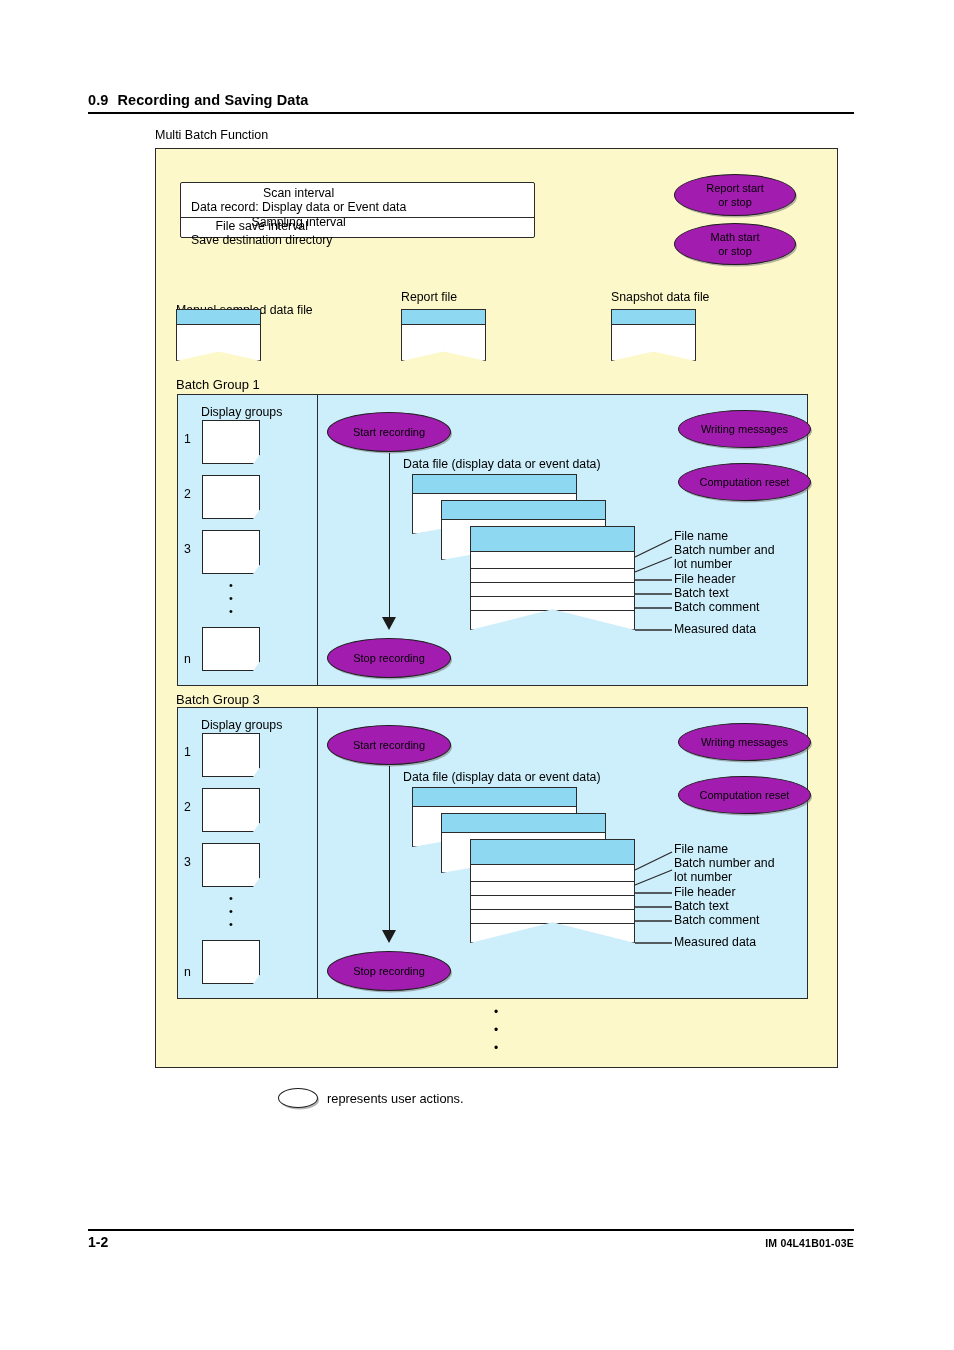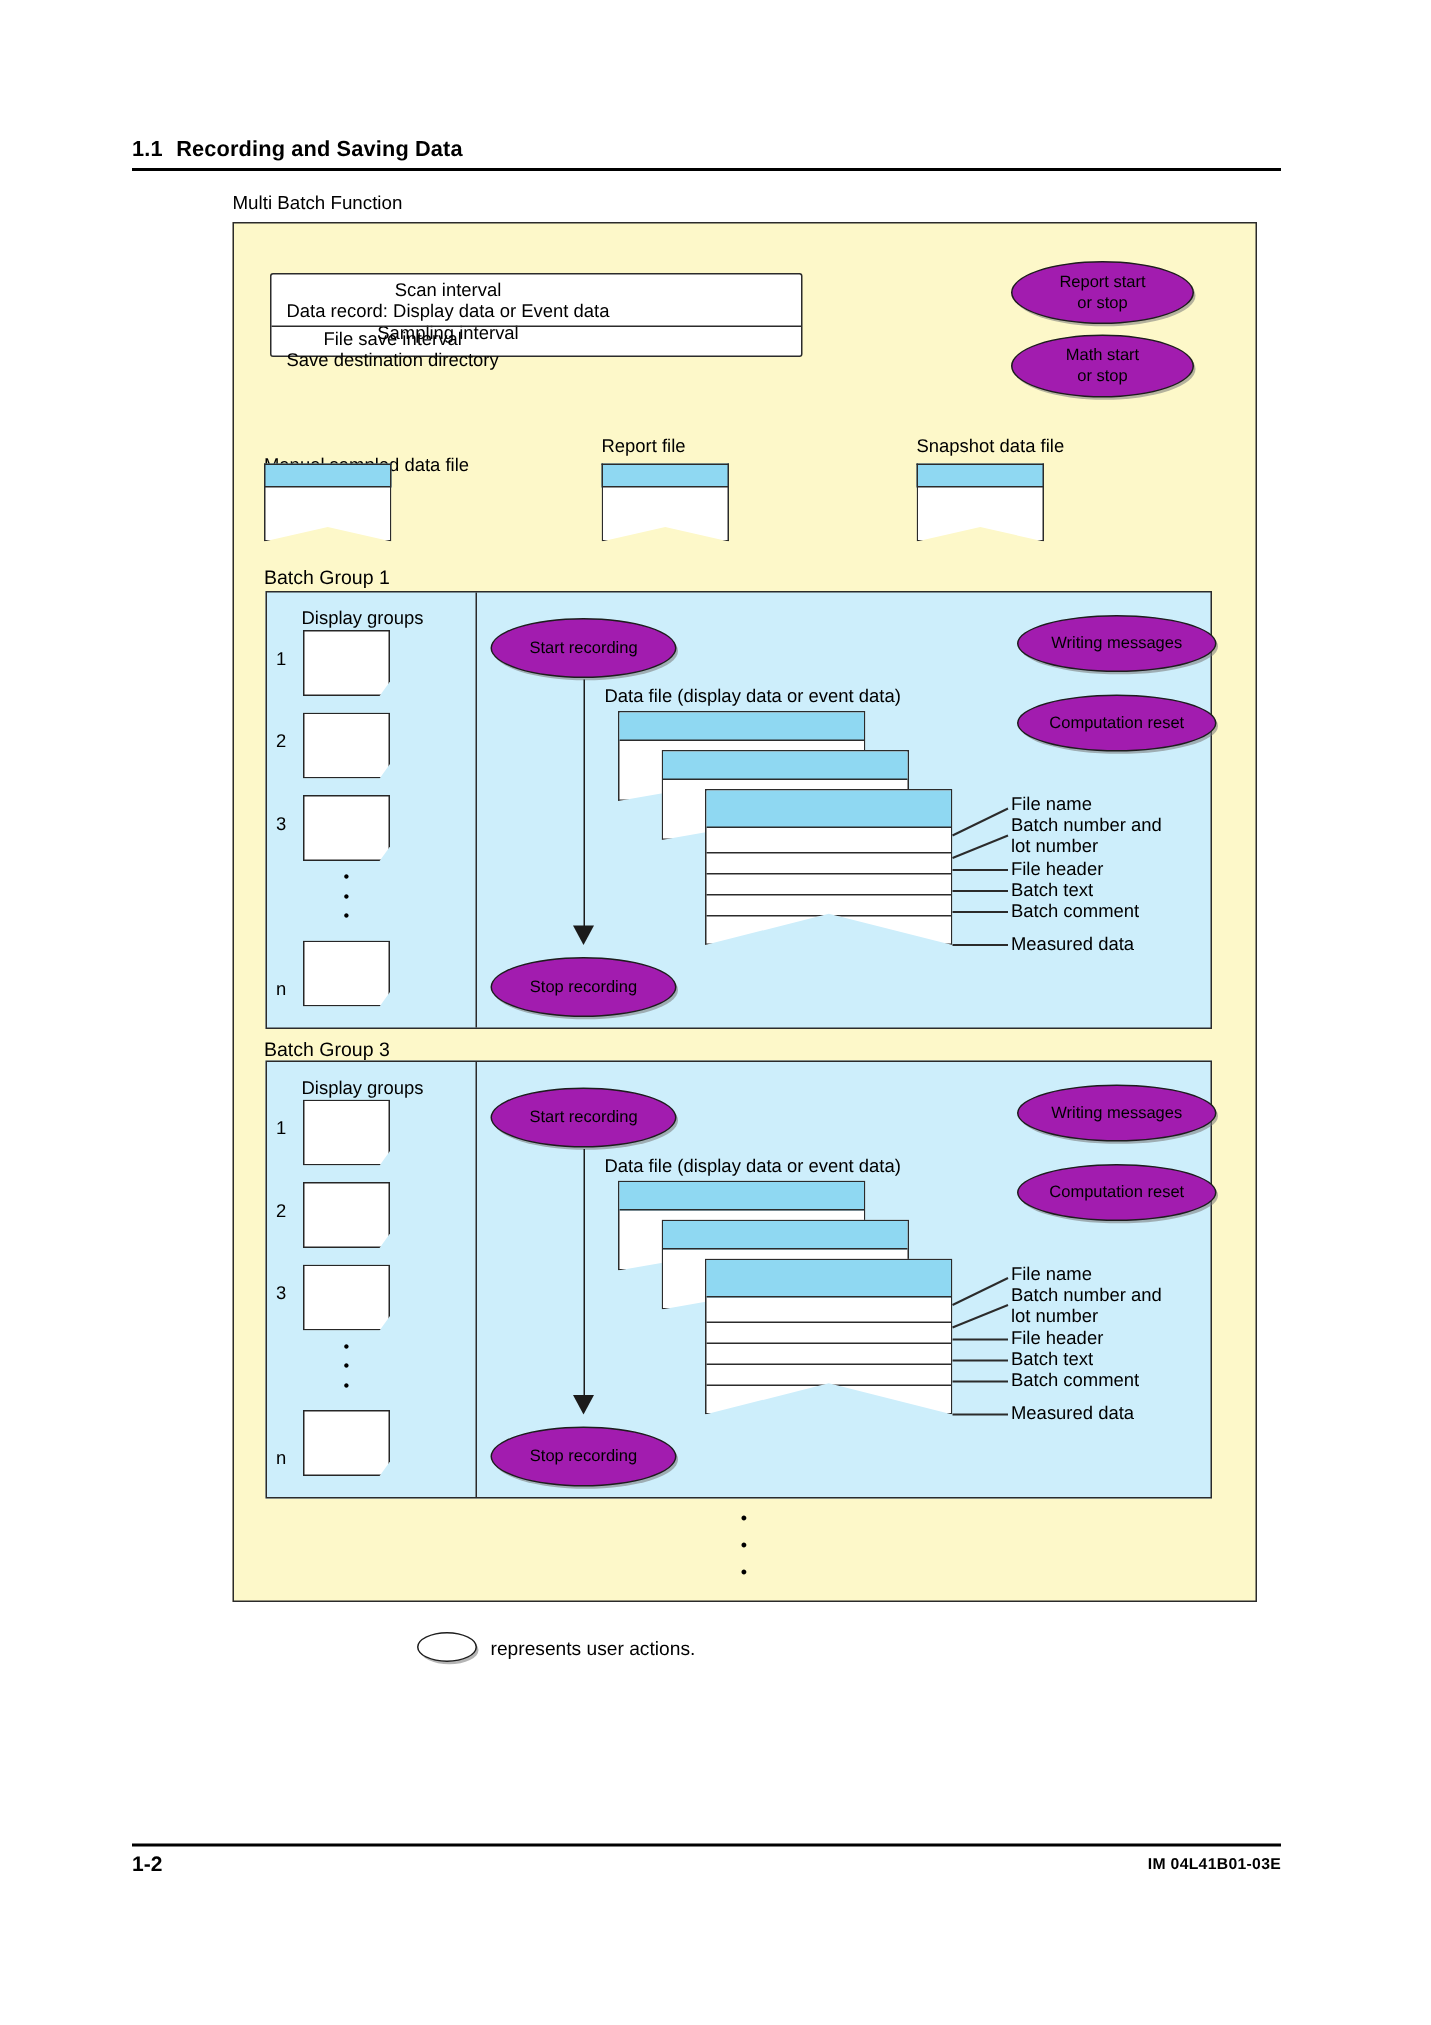--- a/index.html
+++ b/index.html
@@ -163,21 +163,21 @@
     padding-top:3px;
     display:flex; justify-content:space-between; align-items:flex-start;
   }
   #footer .pg { font-size:14px; font-weight:bold; }
   #footer .doc { font-size:10.5px; font-weight:bold; letter-spacing:.2px; padding-top:3px; }
 </style>
 </head>
 <body>
 
 <div id="section-head">
-  <span class="num">1.1</span><span>Recording and Saving Data</span>
+  <span class="num">0.9</span><span>Recording and Saving Data</span>
 </div>
 
 <div id="subtitle">Multi Batch Function</div>
 
 <div id="diagram">
 
 
   <div id="cond-box">
     <div id="cond-text-top" style="white-space: pre-line;">Scan interval
 Data record: Display data or Event data

